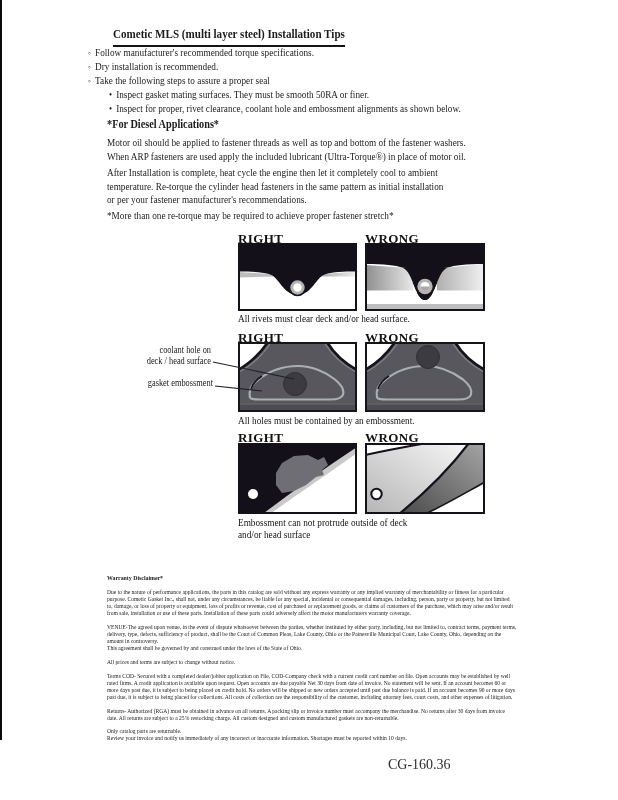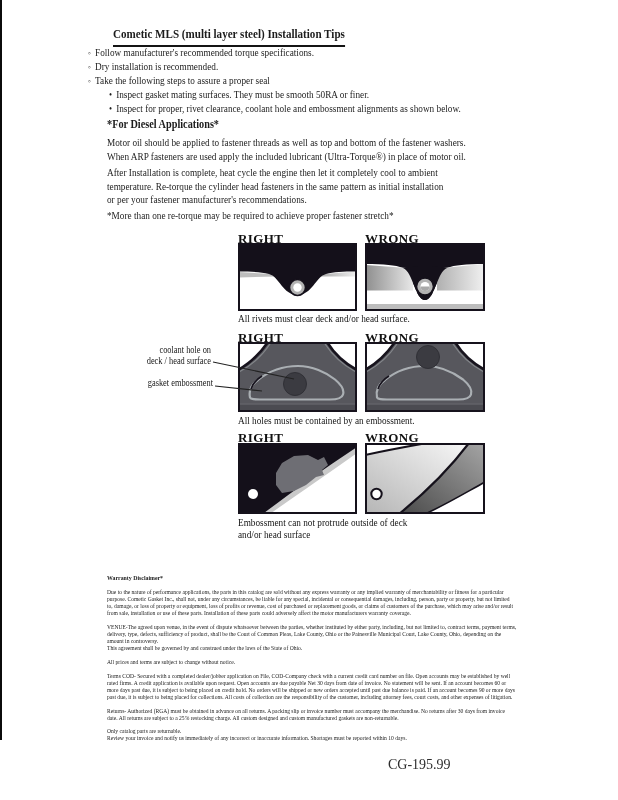--- a/index.html
+++ b/index.html
@@ -201,15 +201,15 @@
     <p>Due to the nature of performance applications, the parts in this catalog are sold without any express warranty or any implied warranty of merchantability or fitness for a particular purpose.  Cometic Gasket Inc., shall not, under any circumstances, be liable for any special, incidental or consequential damages, including, person, party or property, but not limited to, damage, or loss of property or equipment, loss of profits or revenue, cost of purchased or replacement goods, or claims of customers of the purchase, which may arise and/or result from sale, installation or use of these parts.  Installation of these parts could adversely affect the motor manufacturers warranty coverage.</p>
     <p>VENUE-The agreed upon venue, in the event of dispute whatsoever between the parties, whether instituted by either party, including, but not limited to, contract terms, payment terms, delivery, type, defects, sufficiency of product, shall be the Court of Common Pleas, Lake County, Ohio or the Painesville Municipal Court, Lake County, Ohio, depending on the amount in controversy.
 This agreement shall be governed by and construed under the laws of the State of Ohio.</p>
     <p>All prices and terms are subject to change without notice.</p>
     <p>Terms COD- Secured with a completed dealer/jobber application on File, COD-Company check with a current credit card number on file.  Open accounts may be established by well rated firms.  A credit application is available upon request.  Open accounts are due payable Net 30 days from date of invoice.  No statement will be sent.  If an account becomes 60 or more days past due, it is subject to being placed on credit hold.  No orders will be shipped or new orders accepted until past due balance is paid.  If an account becomes 90 or more days past due, it is subject to being placed for collections.  All costs of collection are the responsibility of the customer, including attorney fees, court costs, and other expenses of litigation.</p>
     <p>Returns- Authorized (RGA) must be obtained in advance on all returns.  A packing slip or invoice number must accompany the merchandise.  No returns after 30 days from invoice date.  All returns are subject to a 25% restocking charge.  All custom designed and custom manufactured gaskets are non-returnable.</p>
     <p>Only catalog parts are returnable.
 Review your invoice and notify us immediately of any incorrect or inaccurate information.  Shortages must be reported within 10 days.</p>
   </div>
 
-  <div class="abs footer-code">CG-195.99</div>
+  <div class="abs footer-code">CG-160.36</div>
 
 </div>
 
 </body></html>

